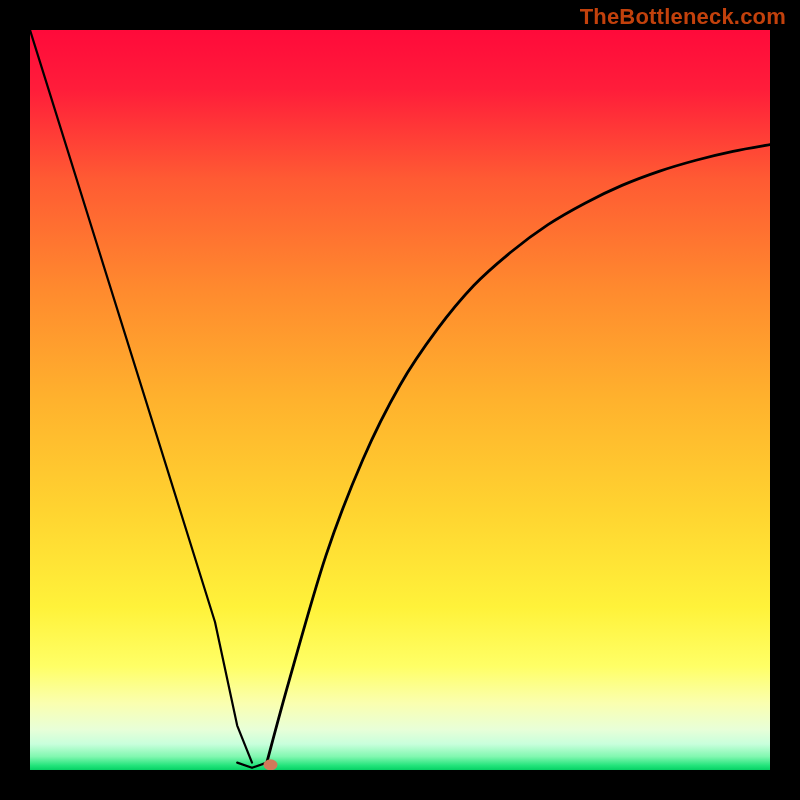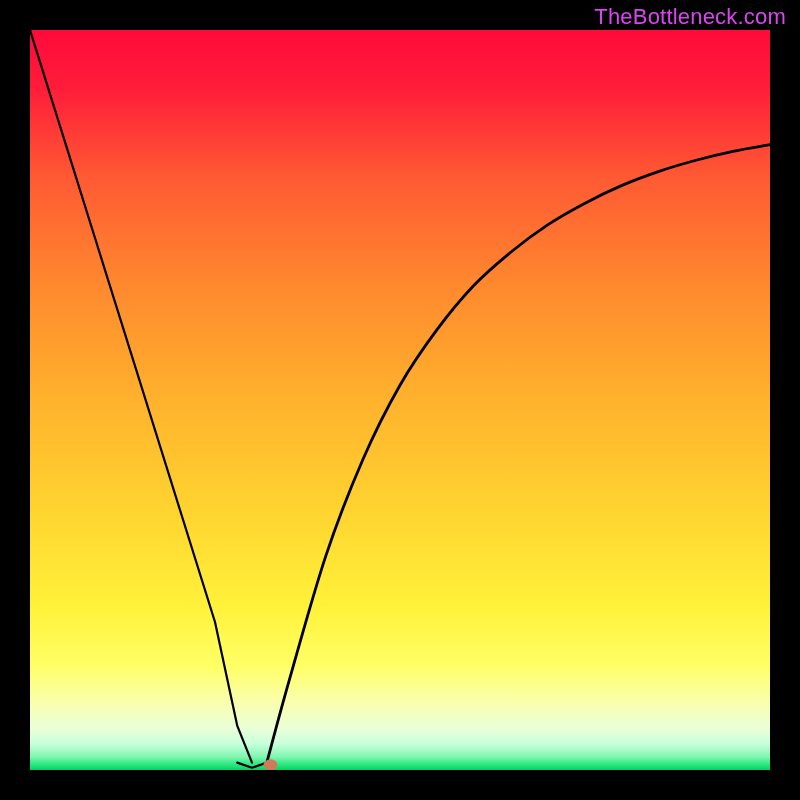--- a/index.html
+++ b/index.html
@@ -14,23 +14,23 @@
   .frame {
     position: relative;
     width: 800px;
     height: 800px;
     background: #000;
   }
   .watermark {
     position: absolute;
     top: 4px;
     right: 14px;
-    color: #d946ef;
+    color: #c2410c;
     font-size: 22px;
-    font-weight: 400;
+    font-weight: 700;
     letter-spacing: 0.2px;
     z-index: 5;
     user-select: none;
   }
   .plot-area {
     position: absolute;
     left: 30px;
     top: 30px;
     width: 740px;
     height: 740px;

